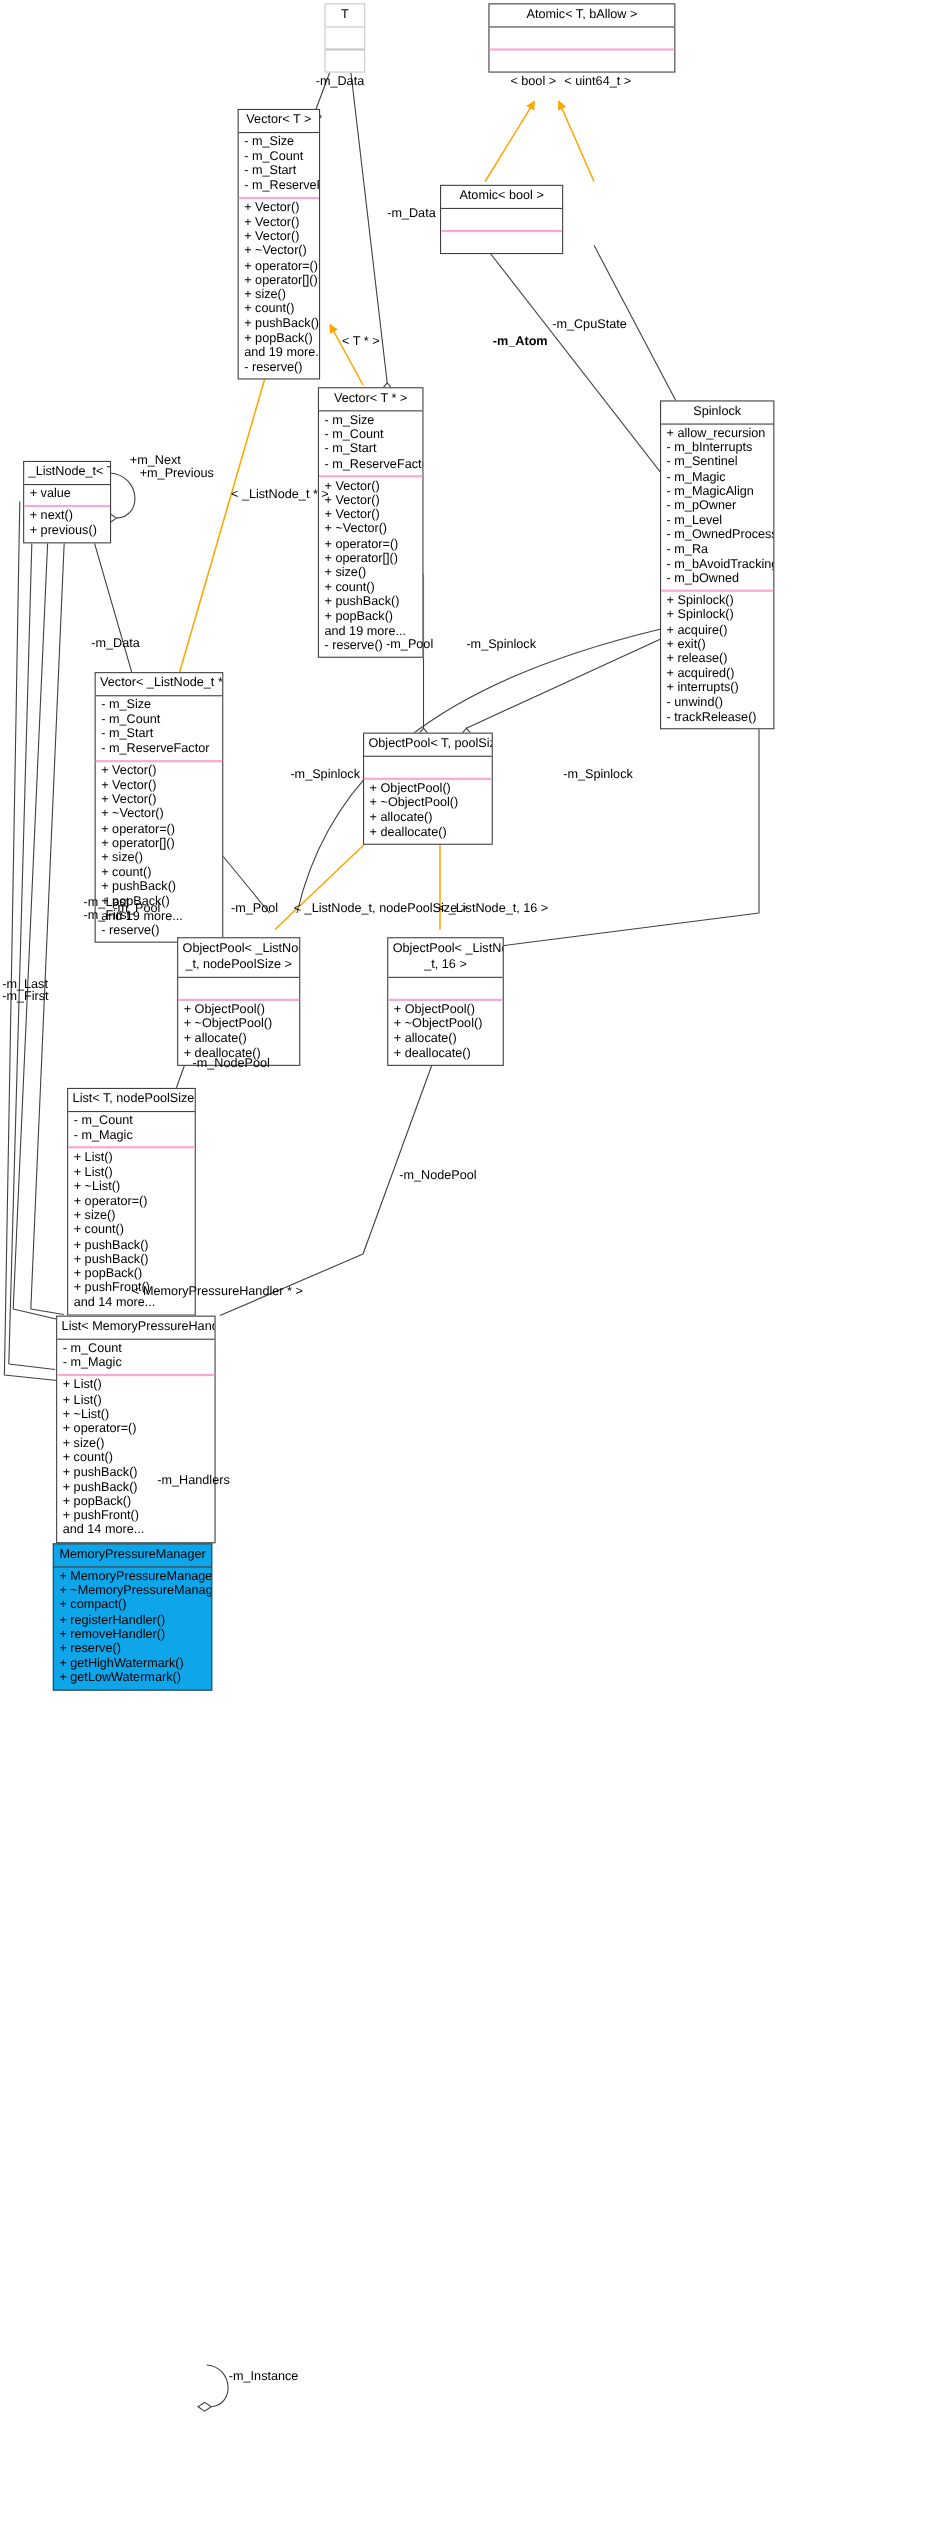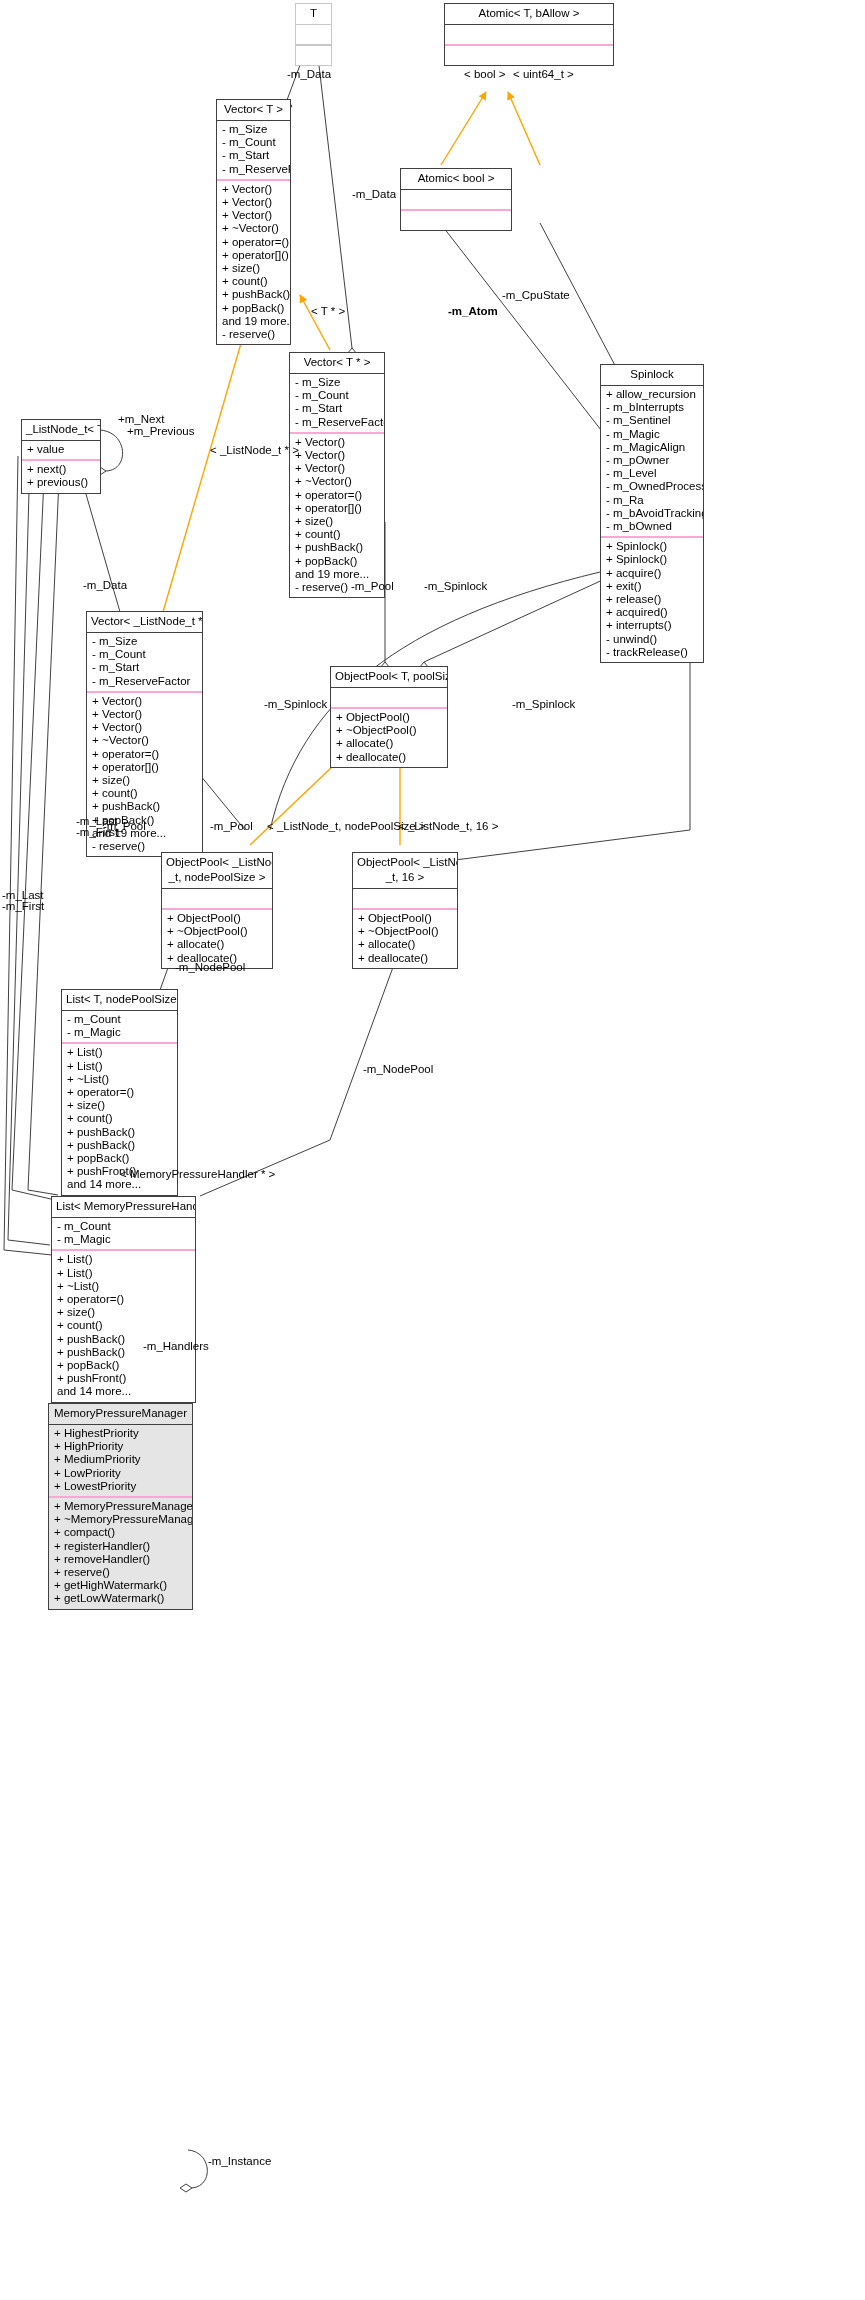--- a/index.html
+++ b/index.html
@@ -31,21 +31,21 @@
     position: absolute;
     box-sizing: border-box;
     border: 1px solid #404040;
     background: #ffffff;
     color: #000000;
   }
   .node.faded {
     border-color: #c8c8c8;
   }
   .node.filled {
-    background: #e5e5e5;
+    background: #0ea5e9;
   }
   .node .title {
     text-align: center;
     font-size: 11.5px;
     line-height: 15px;
     padding: 2px 4px 3px 4px;
     border-bottom: 1px solid #404040;
     white-space: nowrap;
     overflow: hidden;
   }
@@ -363,27 +363,20 @@
         <div class="row">+ pushBack()</div>
         <div class="row">+ pushBack()</div>
         <div class="row">+ popBack()</div>
         <div class="row">+ pushFront()</div>
         <div class="row">and 14 more...</div>
       </div>
   </div>
 
   <div class="node filled" style="left:48px; top:1403px; width:145px;">
     <div class="title">MemoryPressureManager</div>
-    <div class="compartment">
-        <div class="row">+ HighestPriority</div>
-        <div class="row">+ HighPriority</div>
-        <div class="row">+ MediumPriority</div>
-        <div class="row">+ LowPriority</div>
-        <div class="row">+ LowestPriority</div>
-      </div>
     <div class="compartment">
         <div class="row">+ MemoryPressureManager()</div>
         <div class="row">+ ~MemoryPressureManager()</div>
         <div class="row">+ compact()</div>
         <div class="row">+ registerHandler()</div>
         <div class="row">+ removeHandler()</div>
         <div class="row">+ reserve()</div>
         <div class="row">+ getHighWatermark()</div>
         <div class="row">+ getLowWatermark()</div>
       </div>

